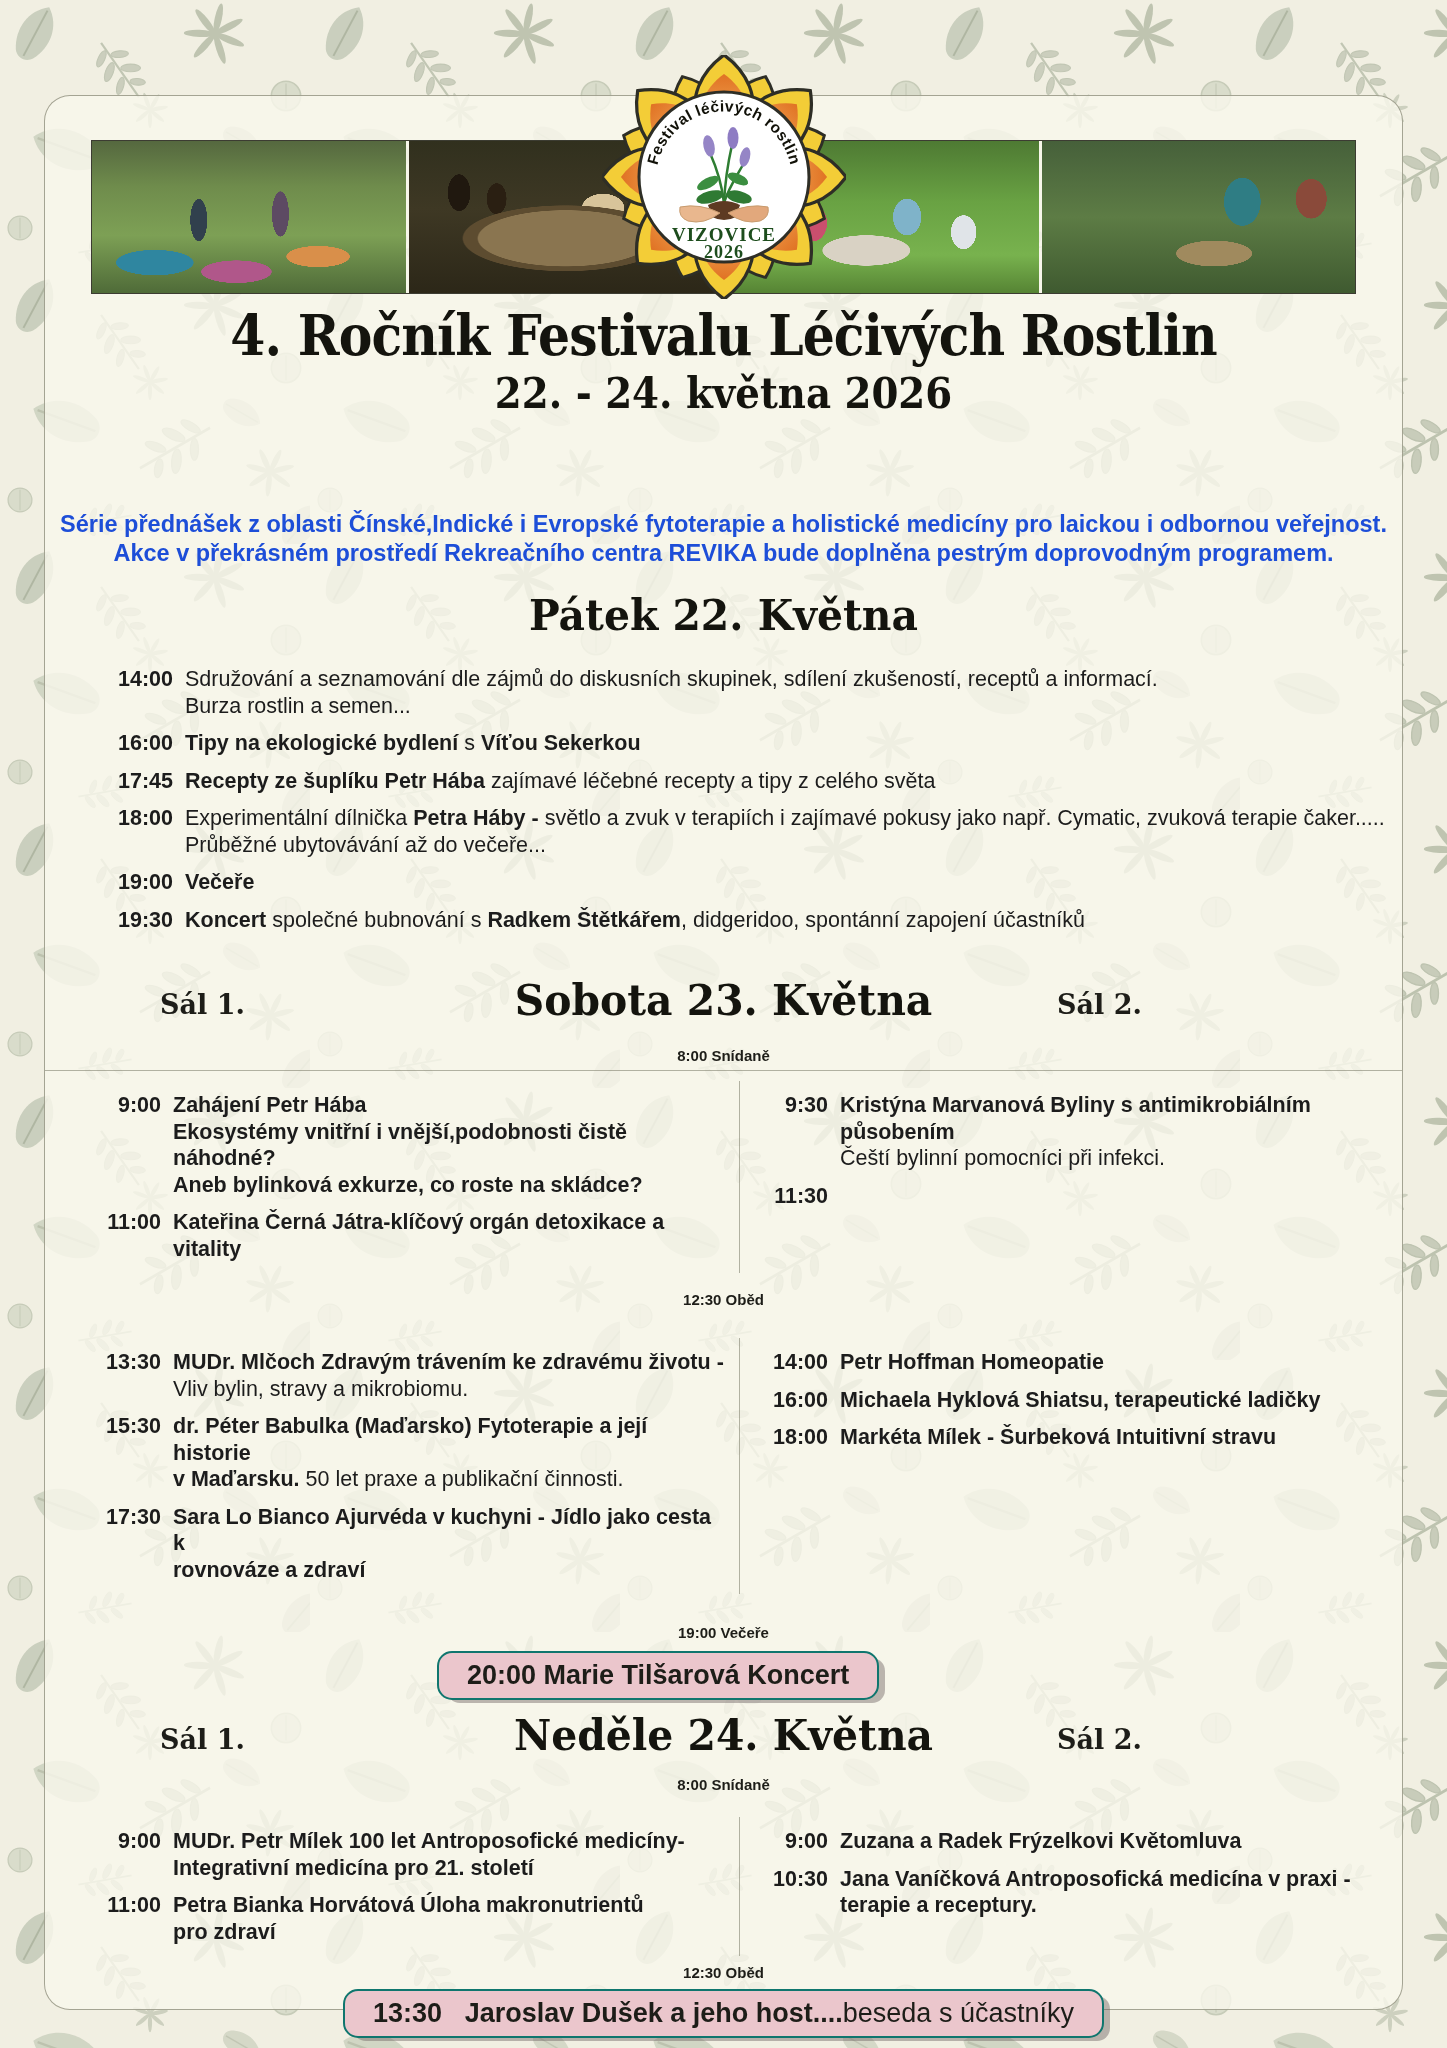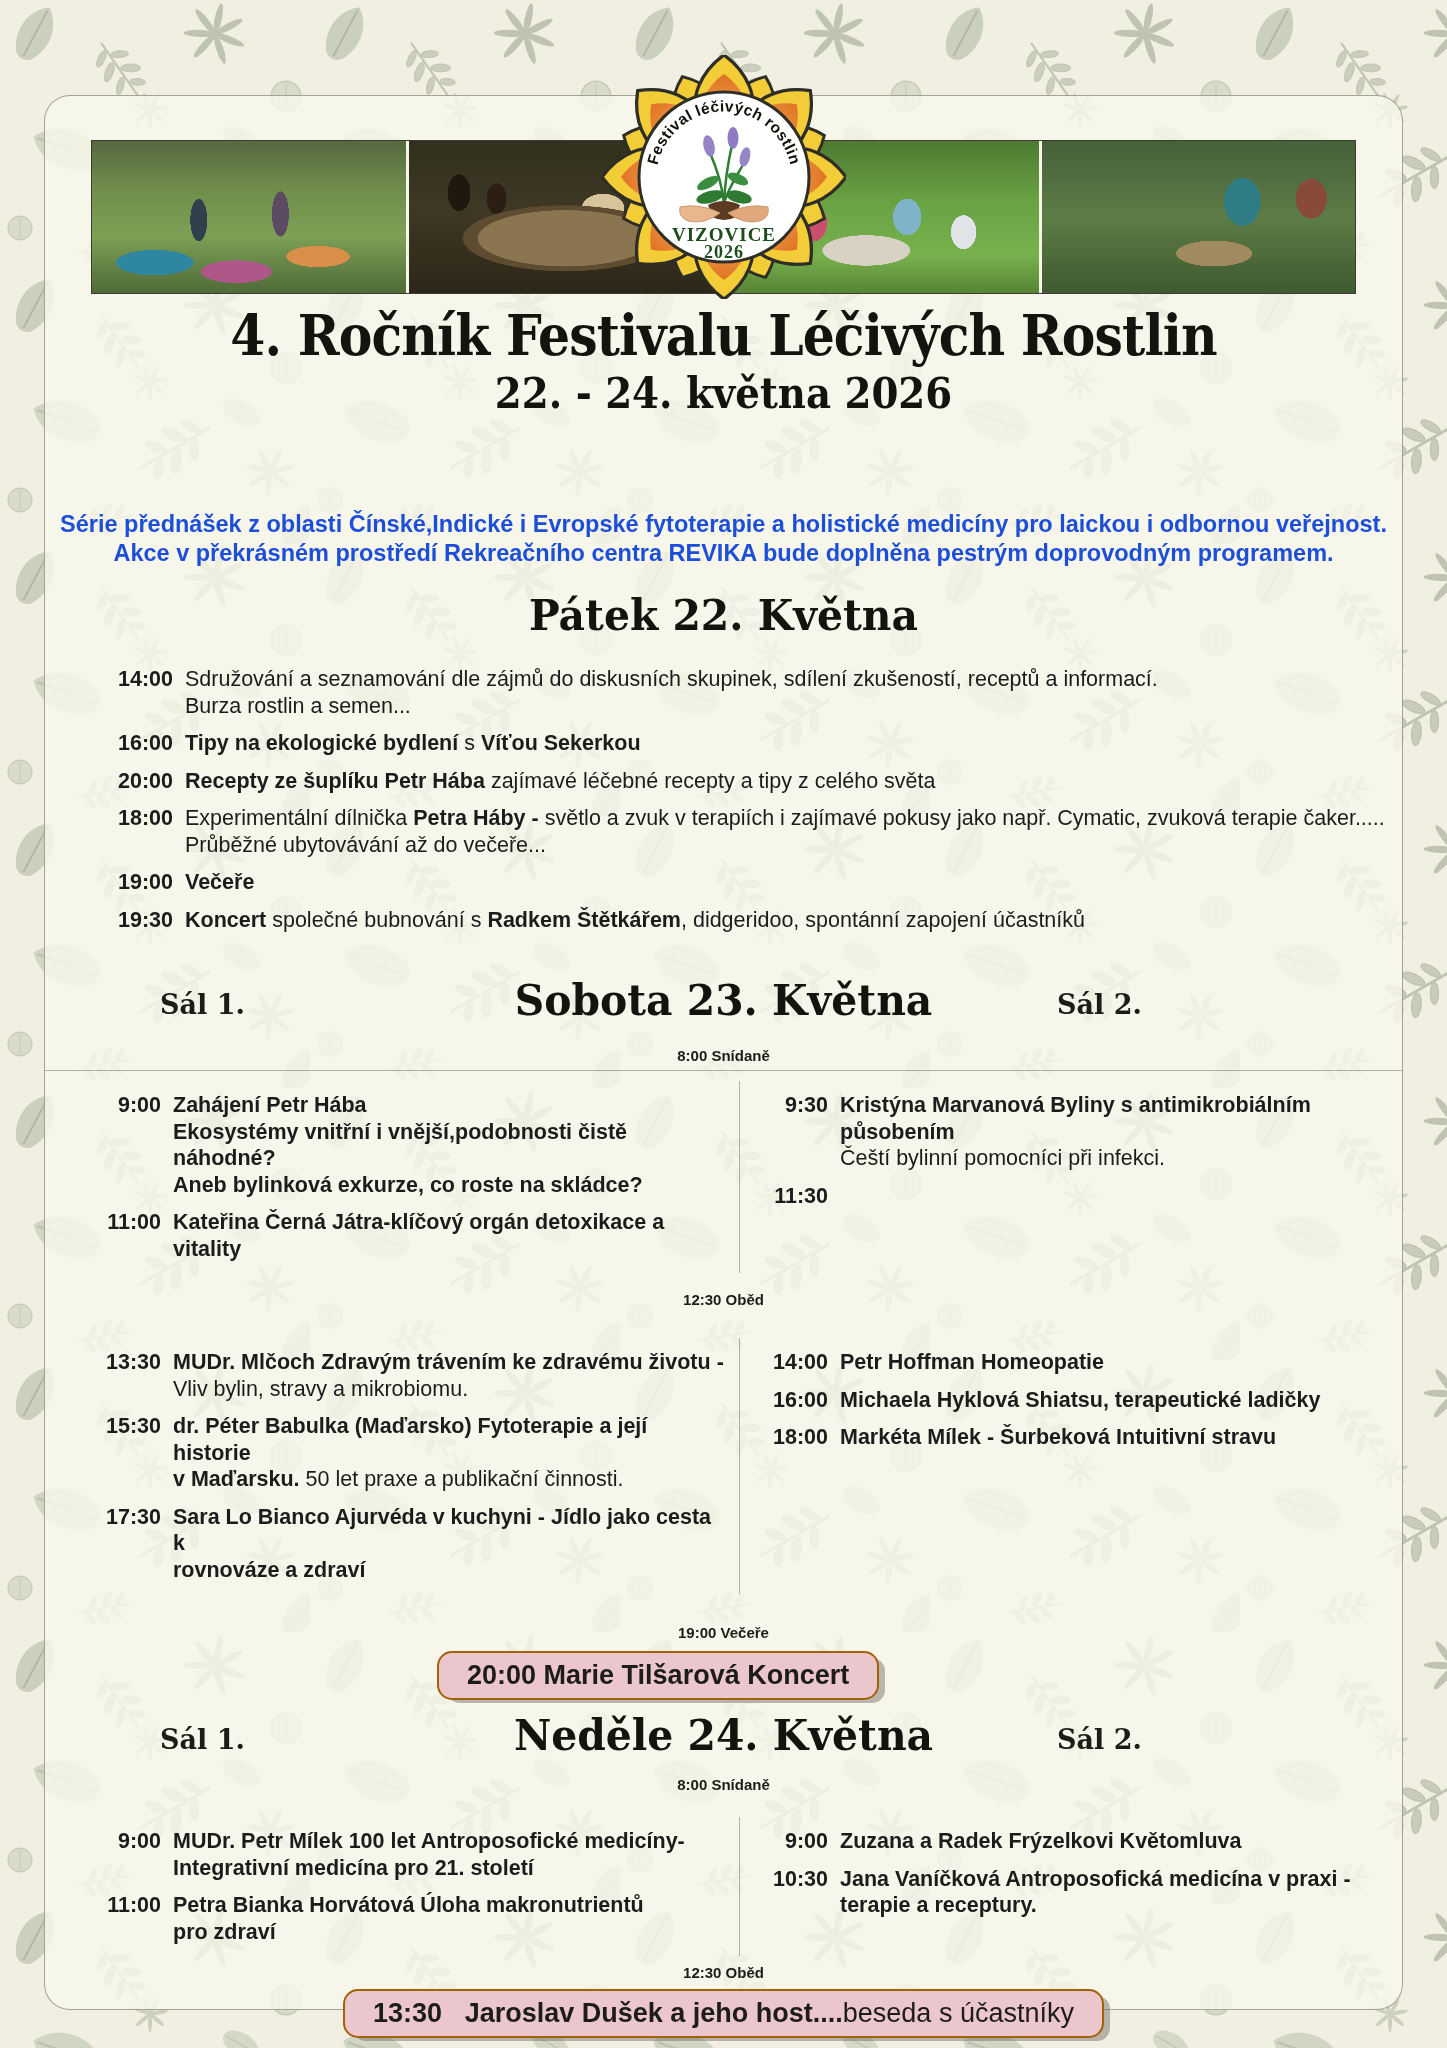--- a/index.html
+++ b/index.html
@@ -54,21 +54,21 @@
   .fri-list{margin-top:26px;padding-left:62px;}
   .row{display:flex;margin:11px 0;}
   .t{min-width:66px;text-align:right;font-weight:bold;margin-right:12px;white-space:nowrap;}
   .d{flex:1;}
   .b{font-weight:bold;}
   .grid2{display:grid;grid-template-columns:645px 1fr;padding-left:50px;}
   .colL{border-right:1px solid rgba(120,120,100,.55);padding-right:14px;}
   .colR{padding-left:22px;}
   .divider{border:none;border-top:1px solid rgba(120,120,100,.55);margin:6px 0 10px;}
   
-  .pinkbox{background:#ebc6cc;border:2px solid #a16207;border-radius:15px;padding:7px 28px;
+  .pinkbox{background:#ebc6cc;border:2px solid #0f766e;border-radius:15px;padding:7px 28px;
            font-size:27px;font-weight:bold;width:fit-content;
            box-shadow:8px 5px 0 -2px rgba(110,100,100,.45);}
   .concertbox{margin:10px 0 6px 392px;}
   .besedabox{margin:8px auto 4px;}
   .orangebox{background:#efc279;border:2px solid #3a3a30;border-radius:18px;padding:11px 46px;
              font-size:31px;font-weight:bold;width:fit-content;margin:34px auto 0;
              box-shadow:-5px 4px 0 -1px rgba(90,85,70,.35);}
 </style>
 </head>
 <body>
@@ -211,21 +211,21 @@
       <div class="row">
         <span class="t">14:00</span>
         <div class="d"><span>Sdružování a seznamování dle zájmů do diskusních skupinek, sdílení zkušeností, receptů a informací.</span>
           <div>Burza rostlin a semen...</div></div>
       </div>
       <div class="row">
         <span class="t">16:00</span>
         <div class="d"><span class="b">Tipy na ekologické bydlení</span><span> s </span><span class="b">Víťou Sekerkou</span></div>
       </div>
       <div class="row">
-        <span class="t">20:00</span>
+        <span class="t">17:45</span>
         <div class="d"><span class="b">Recepty ze šuplíku Petr Hába</span><span> zajímavé léčebné recepty a tipy z celého světa</span></div>
       </div>
       <div class="row">
         <span class="t">18:00</span>
         <div class="d"><span>Experimentální dílnička </span><span class="b">Petra Háby -</span><span> světlo a zvuk v terapiích i zajímavé pokusy jako např. Cymatic, zvuková  terapie čaker.....</span>
           <div>Průběžné ubytovávání až do večeře...</div></div>
       </div>
       <div class="row">
         <span class="t">19:00</span>
         <div class="d"><span class="b">Večeře</span></div>

